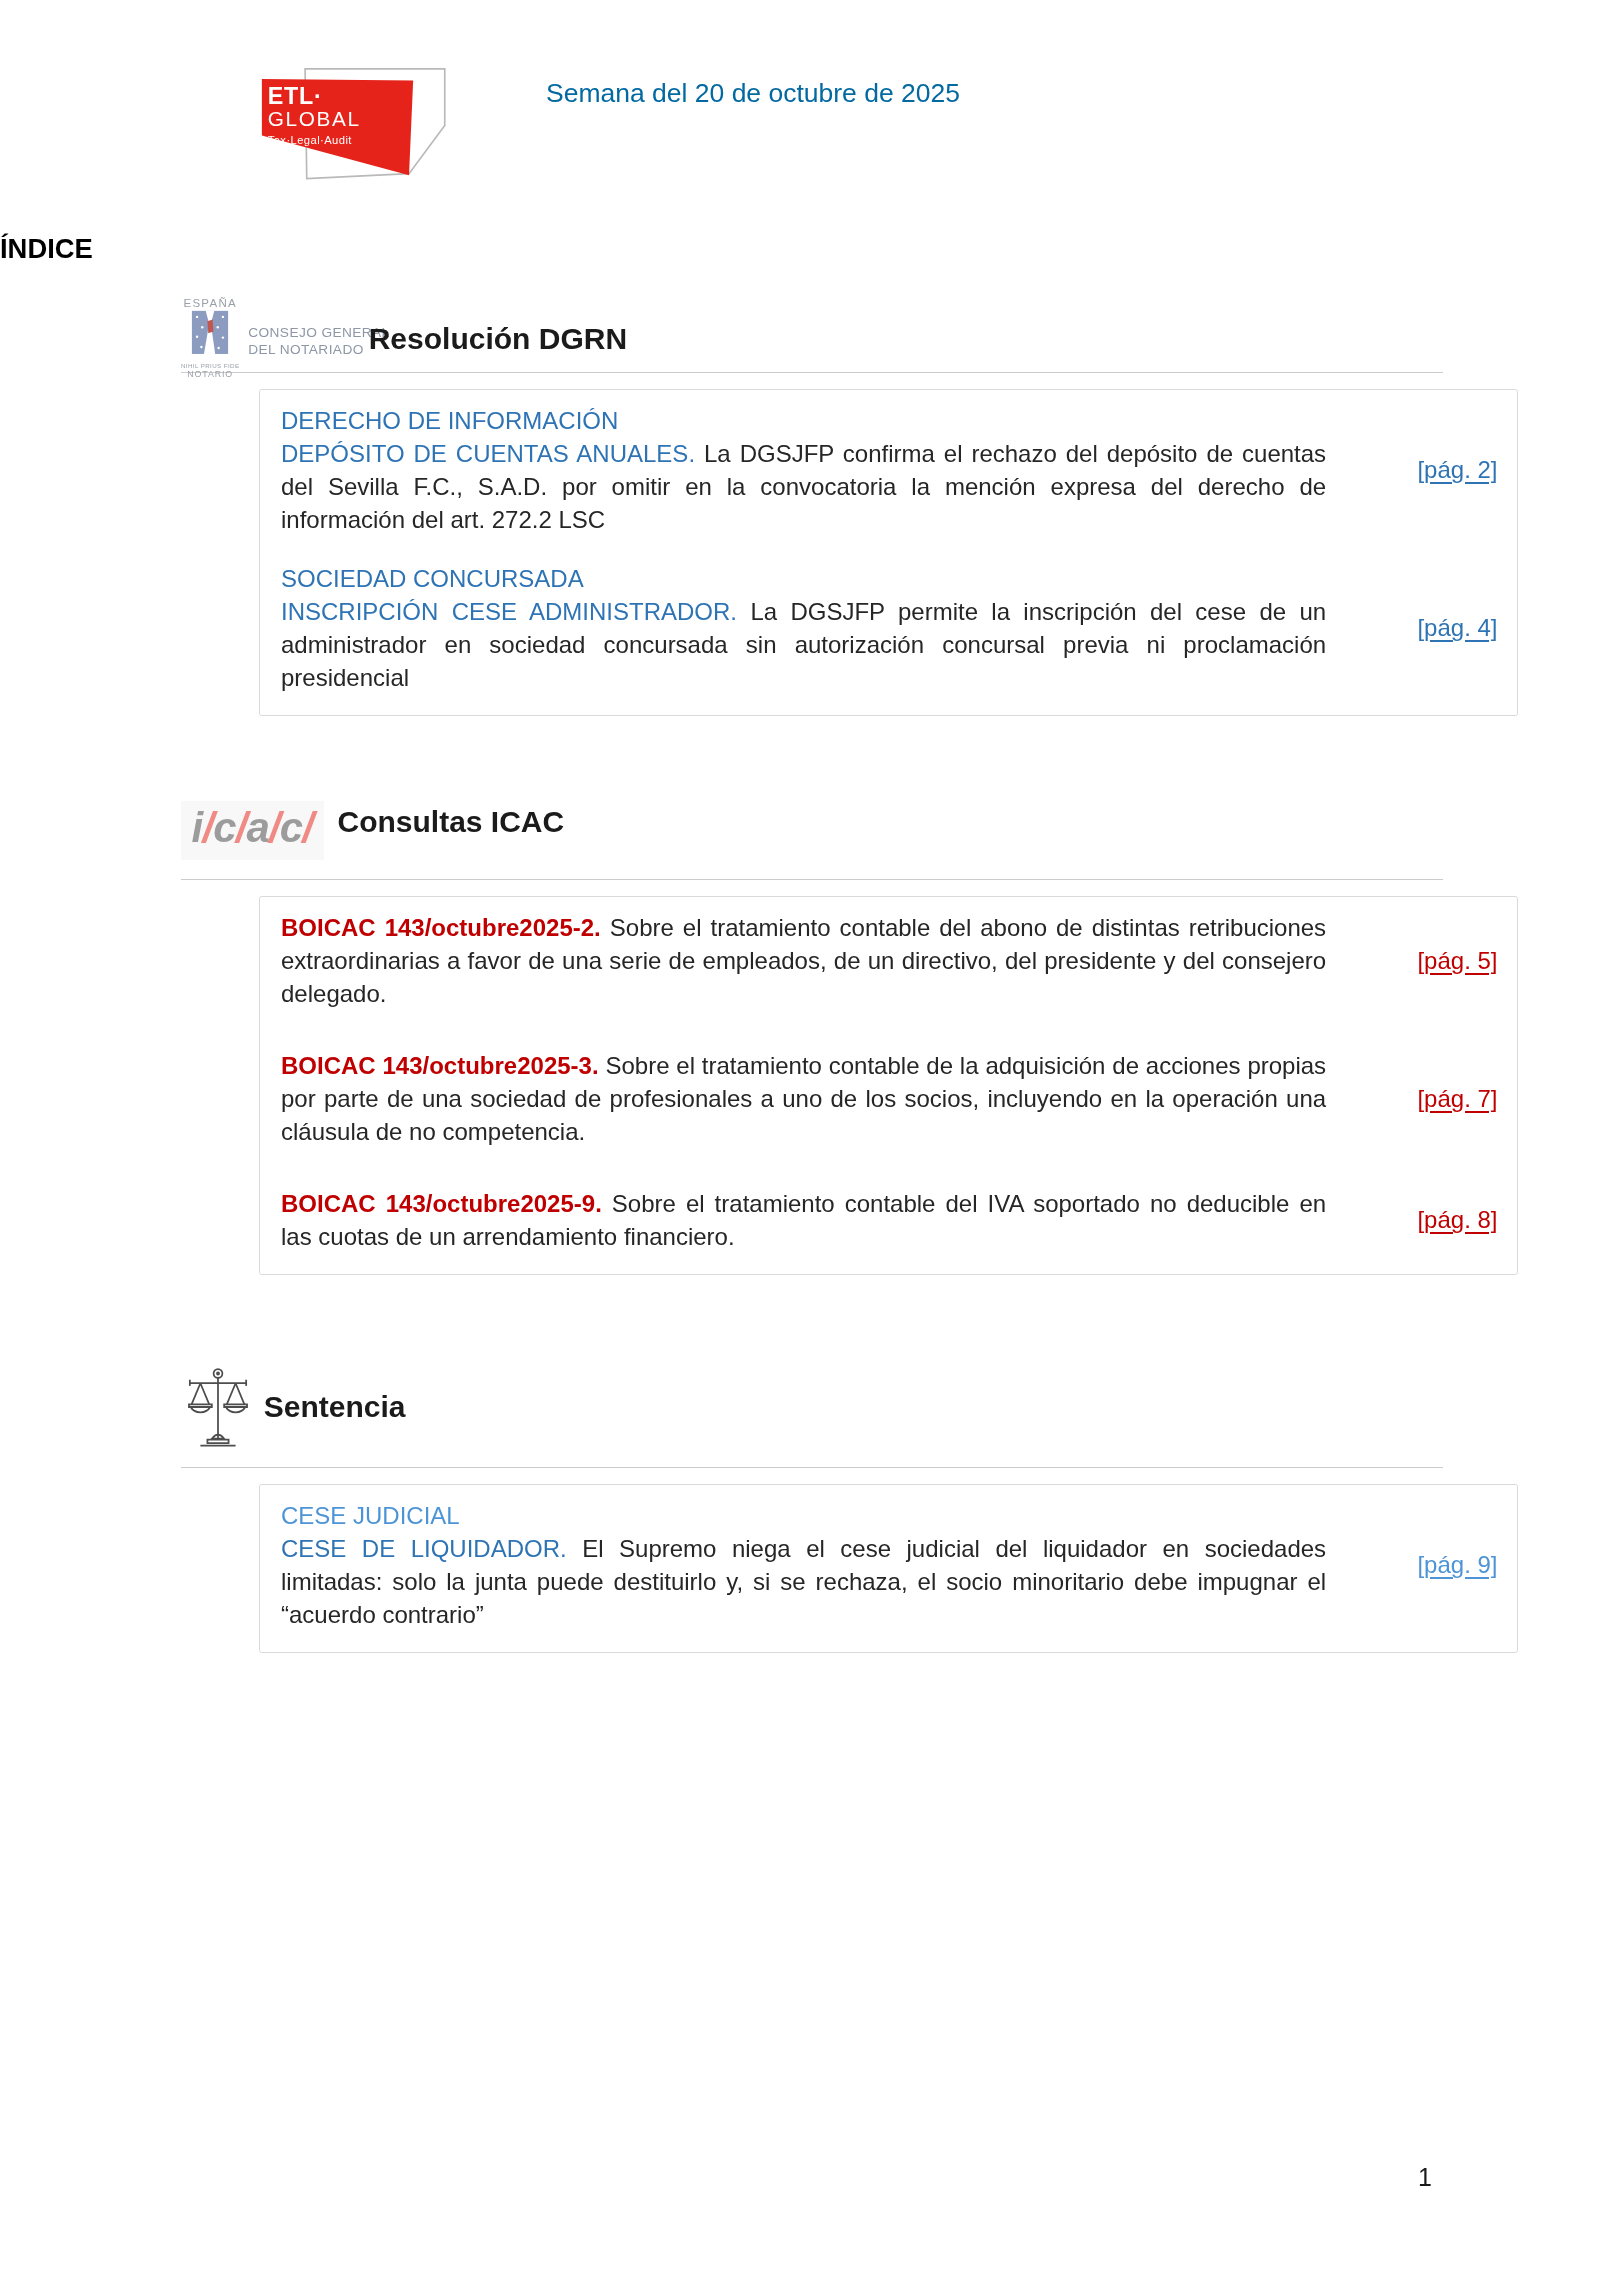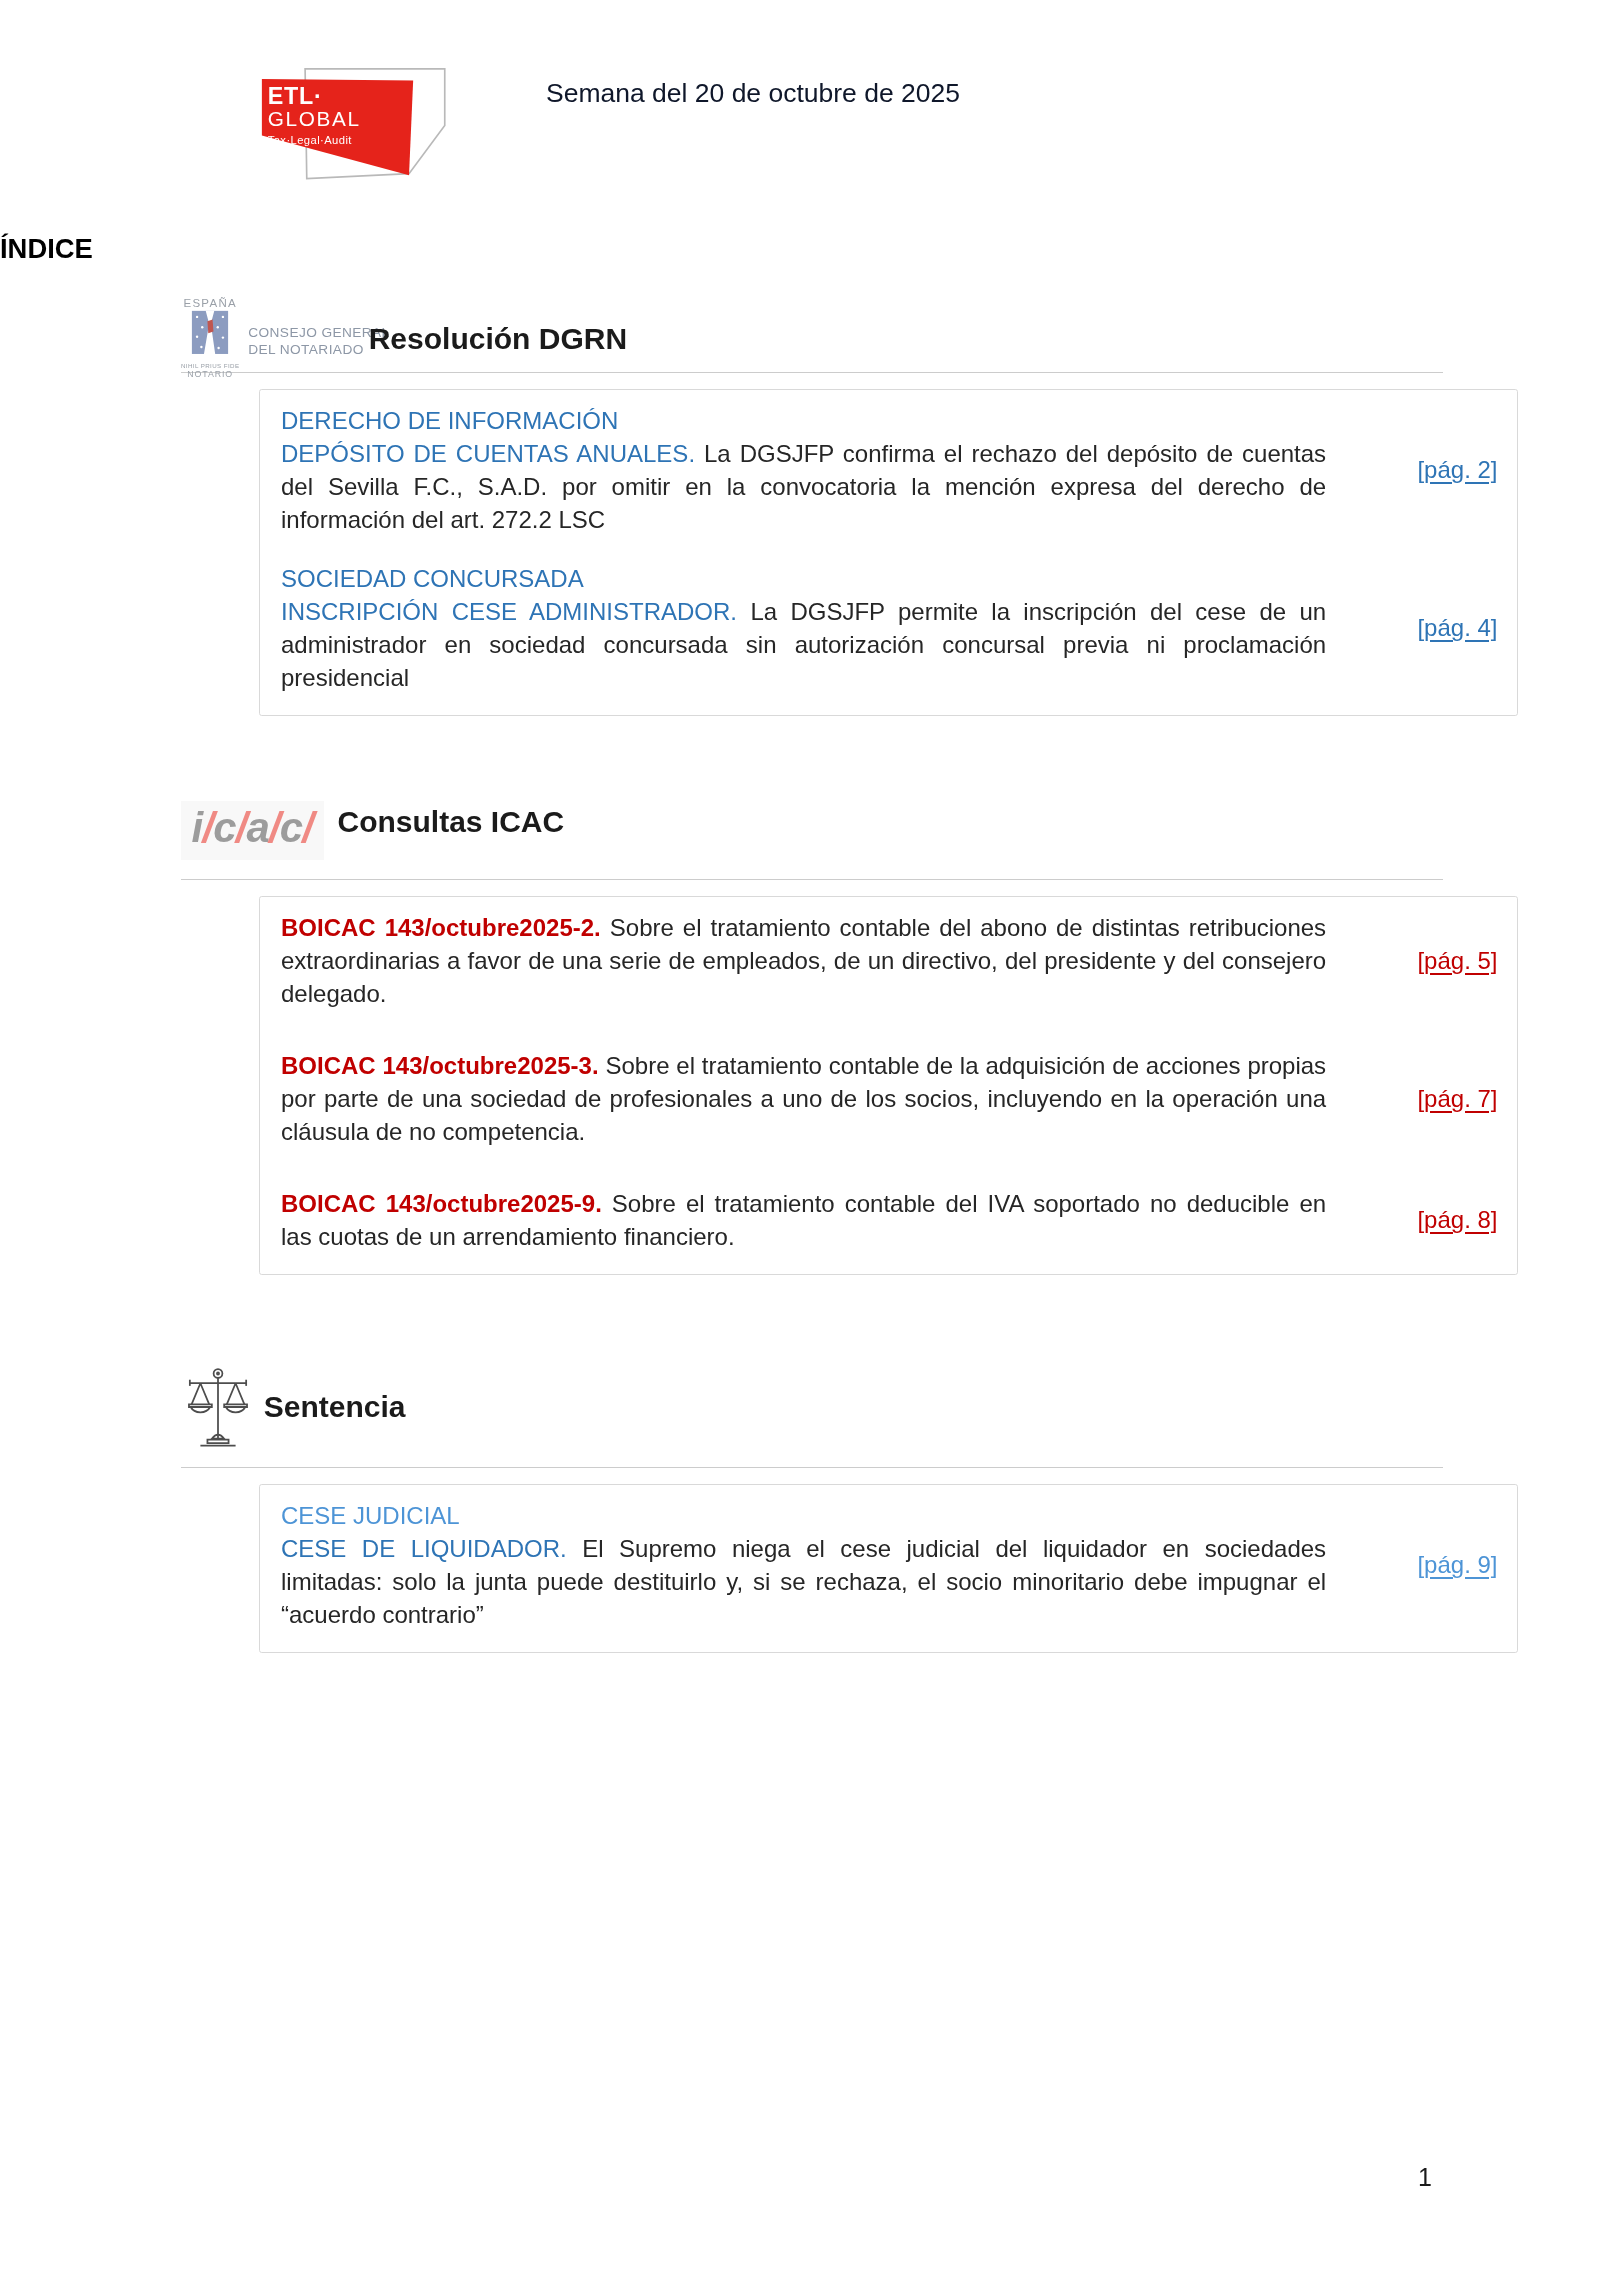--- a/index.html
+++ b/index.html
@@ -10,21 +10,21 @@
   .hdr{display:flex;align-items:flex-start;padding:49px 0 0 232px;}
   .etl svg{width:226px;height:133px;display:block;}
   .flag-outline{fill:#ffffff;stroke:#b9b9b9;stroke-width:2;}
   .flag{fill:#e5231b;}
   .etl-t1{fill:#fff;font-size:28px;font-weight:bold;letter-spacing:1px;}
   .etl-t2{fill:#fff;font-size:25px;letter-spacing:2px;}
   .etl-t3{fill:#fff;font-size:13.5px;letter-spacing:.5px;}
   .titlecell{margin-left:149px;margin-top:8.8px;width:416px;text-align:center;
              border-top:1.3px solid #bdbdbd;border-bottom:1.3px solid #bdbdbd;
              padding:16px 0 17.7px;font-size:27.4px;color:#141414;}
-  .datecell{margin-left:88px;margin-top:29px;font-size:26.5px;color:#0f172a;}
+  .datecell{margin-left:88px;margin-top:29px;font-size:26.5px;color:#0369a1;}
 
   
   .indice{margin-top:51px;text-align:left;font-size:27.4px;font-weight:700;color:#000;}
 
   
   section{display:block;}
   .sec-0{margin-top:32px;}
   .sec-1{margin-top:85px;}
   .sec-2{margin-top:88px;}
   .sec-head{display:flex;align-items:flex-start;margin:0 180px 0 181px;}

